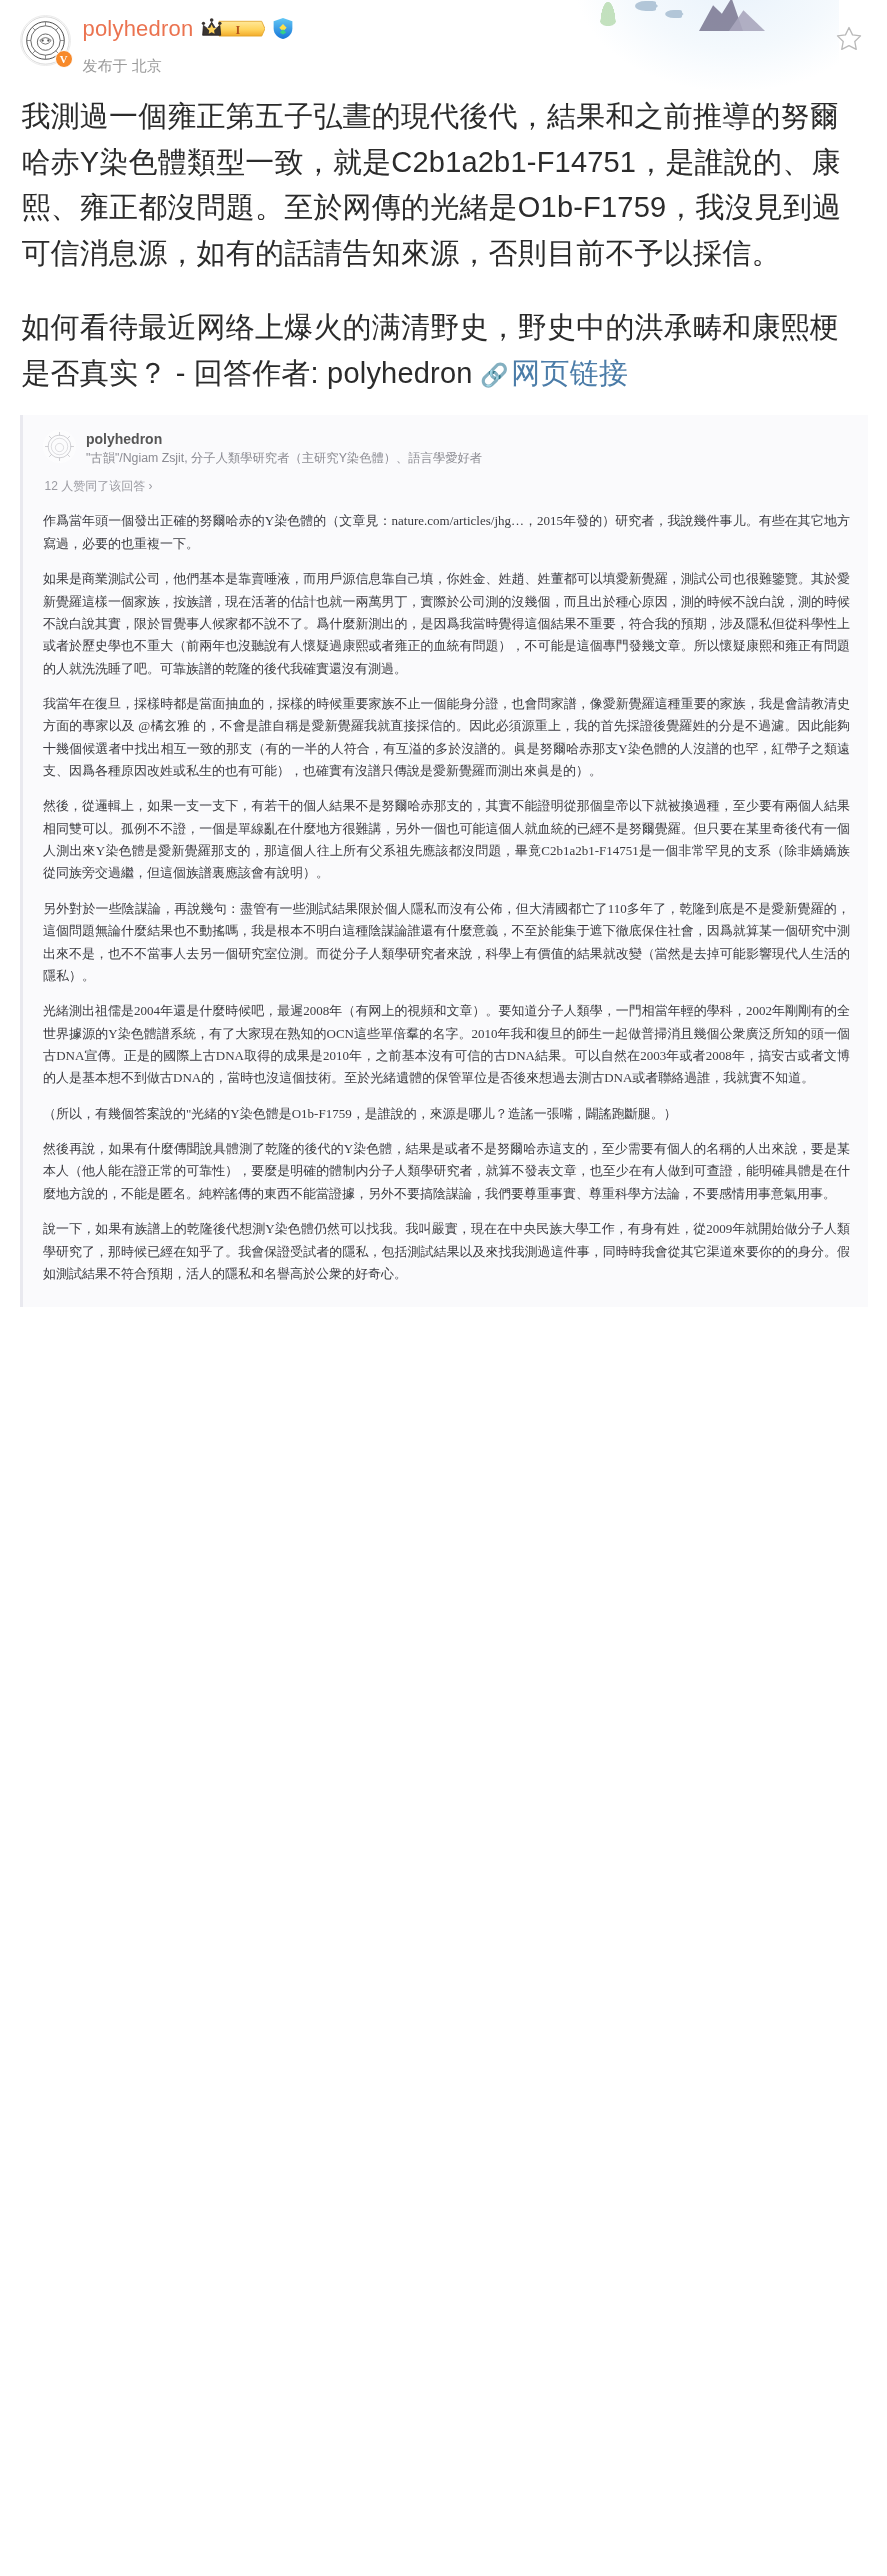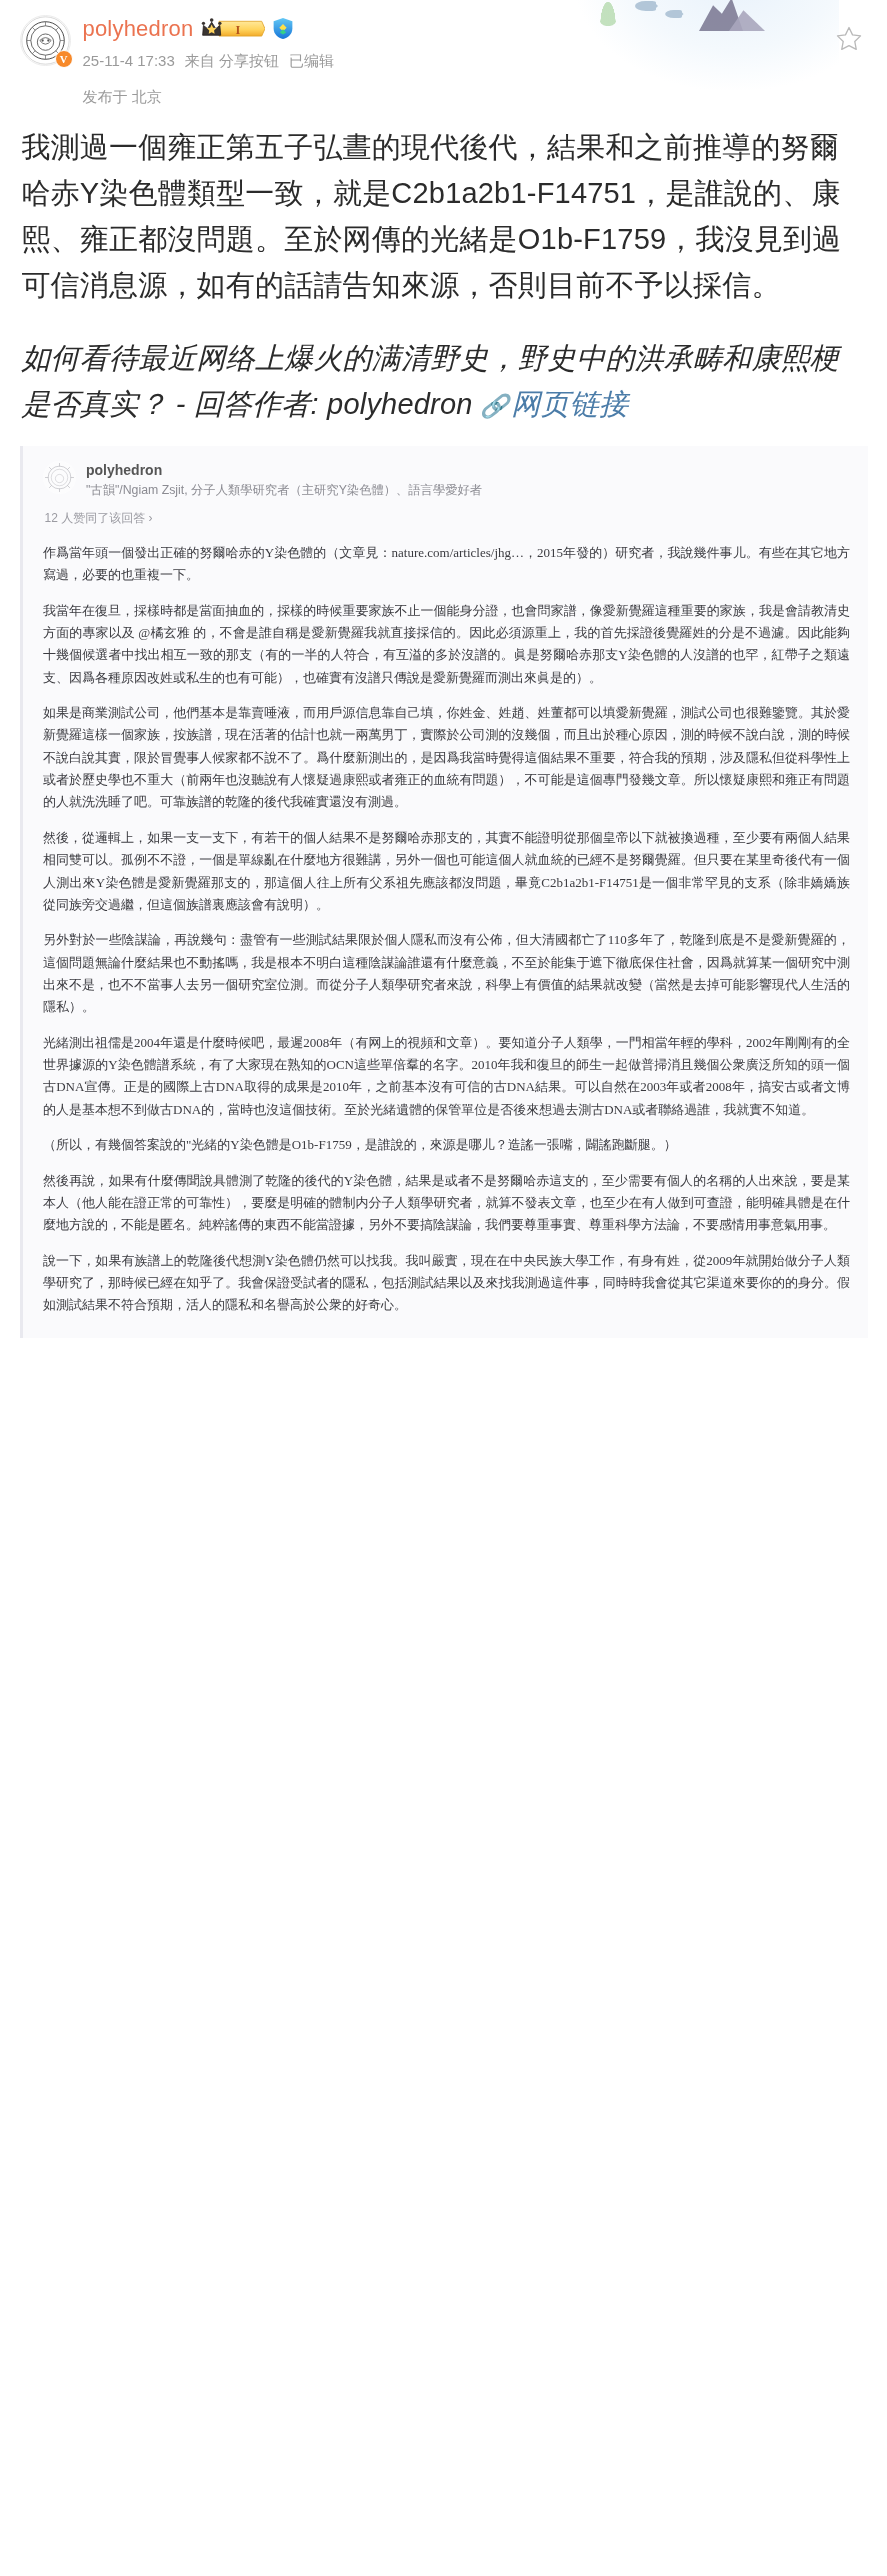--- a/index.html
+++ b/index.html
@@ -61,21 +61,21 @@
   
   .post-body {
     padding: 18px 21.4px 0 21.4px;
     font-size: 29px;
     line-height: 1.58;
     color: #2b2b2b;
     letter-spacing: 0.2px;
     font-family: "Liberation Sans", "DejaVu Sans", sans-serif;
   }
   .post-body p { margin: 0 0 28px 0; }
-  .post-body p:last-child { margin-bottom: 4px; font-style: italic; }
+  .post-body p:last-child { margin-bottom: 4px; }
   .link { color:#4b7ca8; text-decoration:none; }
   .link-ico { color:#4b7ca8; font-size:23px; margin-right:1.6px; }
 
   
   .card {
     margin: 18px 20px 0 20px;
     background:#fafafc;
     border-left: 3.3px solid #e9e9ef;
     padding: 15px 18px 21.4px 20px;
   }
@@ -162,24 +162,20 @@
                 <stop offset="100%" stop-color="#1775d8"></stop>
               </linearGradient>
             </defs>
             <path d="M13.5 1 L25 5 V14 C25 21 19.5 25.5 13.5 27 C7.5 25.5 2 21 2 14 V5 Z" fill="url(#bl)"></path>
             <path d="M9 13 l4.5 -4.5 4.5 4.5 -4.5 4.5 Z" fill="#ffe04a"></path>
             <path d="M13.5 15 l4 4 -4 2.5 -4 -2.5 Z" fill="#34d08a"></path>
           </svg>
         </span>
       </div>
 
-      <div class="meta">
-        <span>25-11-4 17:33</span><span class="sep"></span><span>来自</span>
-        <span>分享按钮</span><span class="sep"></span><span>已编辑</span>
-      </div>
       <div class="meta2">发布于 北京</div>
     </div>
 
     <div class="star-btn">
       <svg width="28" height="28" viewBox="0 0 34 34" aria-hidden="true">
         <path d="M17 3 L21.3 12 L31 13.2 L24 20 L25.8 29.6 L17 25 L8.2 29.6 L10 20 L3 13.2 L12.7 12 Z" fill="none" stroke="#b9b9b9" stroke-width="1.6" stroke-linejoin="round"></path>
       </svg>
     </div>
   </div>
 
@@ -212,22 +208,22 @@
       <div>
         <div class="card-name">polyhedron</div>
         <div class="card-desc">"古韻"/Ngiam Zsjit, 分子人類學研究者（主研究Y染色體）、語言學愛好者</div>
       </div>
     </div>
 
     <div class="card-votes">12 人赞同了该回答 ›</div>
 
     <div class="card-body">
       <p>作爲當年頭一個發出正確的努爾哈赤的Y染色體的（文章見：nature.com/articles/jhg…，2015年發的）研究者，我說幾件事儿。有些在其它地方寫過，必要的也重複一下。</p>
+      <p>如果是商業測試公司，他們基本是靠賣唾液，而用戶源信息靠自己填，你姓金、姓趙、姓董都可以填愛新覺羅，測試公司也很難鑒覽。其於愛新覺羅這樣一個家族，按族譜，現在活著的估計也就一兩萬男丁，實際於公司測的沒幾個，而且出於種心原因，測的時候不說白說，測的時候不說白說其實，限於冒覺事人候家都不說不了。爲什麼新測出的，是因爲我當時覺得這個結果不重要，符合我的預期，涉及隱私但從科學性上或者於歷史學也不重大（前兩年也沒聽說有人懷疑過康熙或者雍正的血統有問題），不可能是這個專門發幾文章。所以懷疑康熙和雍正有問題的人就洗洗睡了吧。可靠族譜的乾隆的後代我確實還沒有測過。</p>
       <p>我當年在復旦，採樣時都是當面抽血的，採樣的時候重要家族不止一個能身分證，也會問家譜，像愛新覺羅這種重要的家族，我是會請教清史方面的專家以及 @橘玄雅 的，不會是誰自稱是愛新覺羅我就直接採信的。因此必須源重上，我的首先採證後覺羅姓的分是不過濾。因此能夠十幾個候選者中找出相互一致的那支（有的一半的人符合，有互溢的多於沒譜的。眞是努爾哈赤那支Y染色體的人沒譜的也罕，紅帶子之類遠支、因爲各種原因改姓或私生的也有可能），也確實有沒譜只傳說是愛新覺羅而測出來眞是的）。</p>
-      <p>如果是商業測試公司，他們基本是靠賣唾液，而用戶源信息靠自己填，你姓金、姓趙、姓董都可以填愛新覺羅，測試公司也很難鑒覽。其於愛新覺羅這樣一個家族，按族譜，現在活著的估計也就一兩萬男丁，實際於公司測的沒幾個，而且出於種心原因，測的時候不說白說，測的時候不說白說其實，限於冒覺事人候家都不說不了。爲什麼新測出的，是因爲我當時覺得這個結果不重要，符合我的預期，涉及隱私但從科學性上或者於歷史學也不重大（前兩年也沒聽說有人懷疑過康熙或者雍正的血統有問題），不可能是這個專門發幾文章。所以懷疑康熙和雍正有問題的人就洗洗睡了吧。可靠族譜的乾隆的後代我確實還沒有測過。</p>
       <p>然後，從邏輯上，如果一支一支下，有若干的個人結果不是努爾哈赤那支的，其實不能證明從那個皇帝以下就被換過種，至少要有兩個人結果相同雙可以。孤例不不證，一個是單線亂在什麼地方很難講，另外一個也可能這個人就血統的已經不是努爾覺羅。但只要在某里奇後代有一個人測出來Y染色體是愛新覺羅那支的，那這個人往上所有父系祖先應該都沒問題，畢竟C2b1a2b1-F14751是一個非常罕見的支系（除非嬌嬌族從同族旁交過繼，但這個族譜裏應該會有說明）。</p>
       <p>另外對於一些陰謀論，再說幾句：盡管有一些測試結果限於個人隱私而沒有公佈，但大清國都亡了110多年了，乾隆到底是不是愛新覺羅的，這個問題無論什麼結果也不動搖嗎，我是根本不明白這種陰謀論誰還有什麼意義，不至於能集于遮下徹底保住社會，因爲就算某一個研究中測出來不是，也不不當事人去另一個研究室位測。而從分子人類學研究者來說，科學上有價值的結果就改變（當然是去掉可能影響現代人生活的隱私）。</p>
       <p>光緒測出祖儒是2004年還是什麼時候吧，最遲2008年（有网上的視頻和文章）。要知道分子人類學，一門相當年輕的學科，2002年剛剛有的全世界據源的Y染色體譜系統，有了大家現在熟知的OCN這些單倍羣的名字。2010年我和復旦的師生一起做普掃消且幾個公衆廣泛所知的頭一個古DNA宣傳。正是的國際上古DNA取得的成果是2010年，之前基本沒有可信的古DNA結果。可以自然在2003年或者2008年，搞安古或者文博的人是基本想不到做古DNA的，當時也沒這個技術。至於光緒遺體的保管單位是否後來想過去測古DNA或者聯絡過誰，我就實不知道。</p>
       <p>（所以，有幾個答案說的"光緒的Y染色體是O1b-F1759，是誰說的，來源是哪儿？造謠一張嘴，闢謠跑斷腿。）</p>
       <p>然後再說，如果有什麼傳聞說具體測了乾隆的後代的Y染色體，結果是或者不是努爾哈赤這支的，至少需要有個人的名稱的人出來說，要是某本人（他人能在證正常的可靠性），要麼是明確的體制内分子人類學研究者，就算不發表文章，也至少在有人做到可查證，能明確具體是在什麼地方說的，不能是匿名。純粹謠傳的東西不能當證據，另外不要搞陰謀論，我們要尊重事實、尊重科學方法論，不要感情用事意氣用事。</p>
       <p>說一下，如果有族譜上的乾隆後代想測Y染色體仍然可以找我。我叫嚴實，現在在中央民族大學工作，有身有姓，從2009年就開始做分子人類學研究了，那時候已經在知乎了。我會保證受試者的隱私，包括測試結果以及來找我測過這件事，同時時我會從其它渠道來要你的的身分。假如測試結果不符合預期，活人的隱私和名譽高於公衆的好奇心。</p>
     </div>
   </div>
 
 </div>

